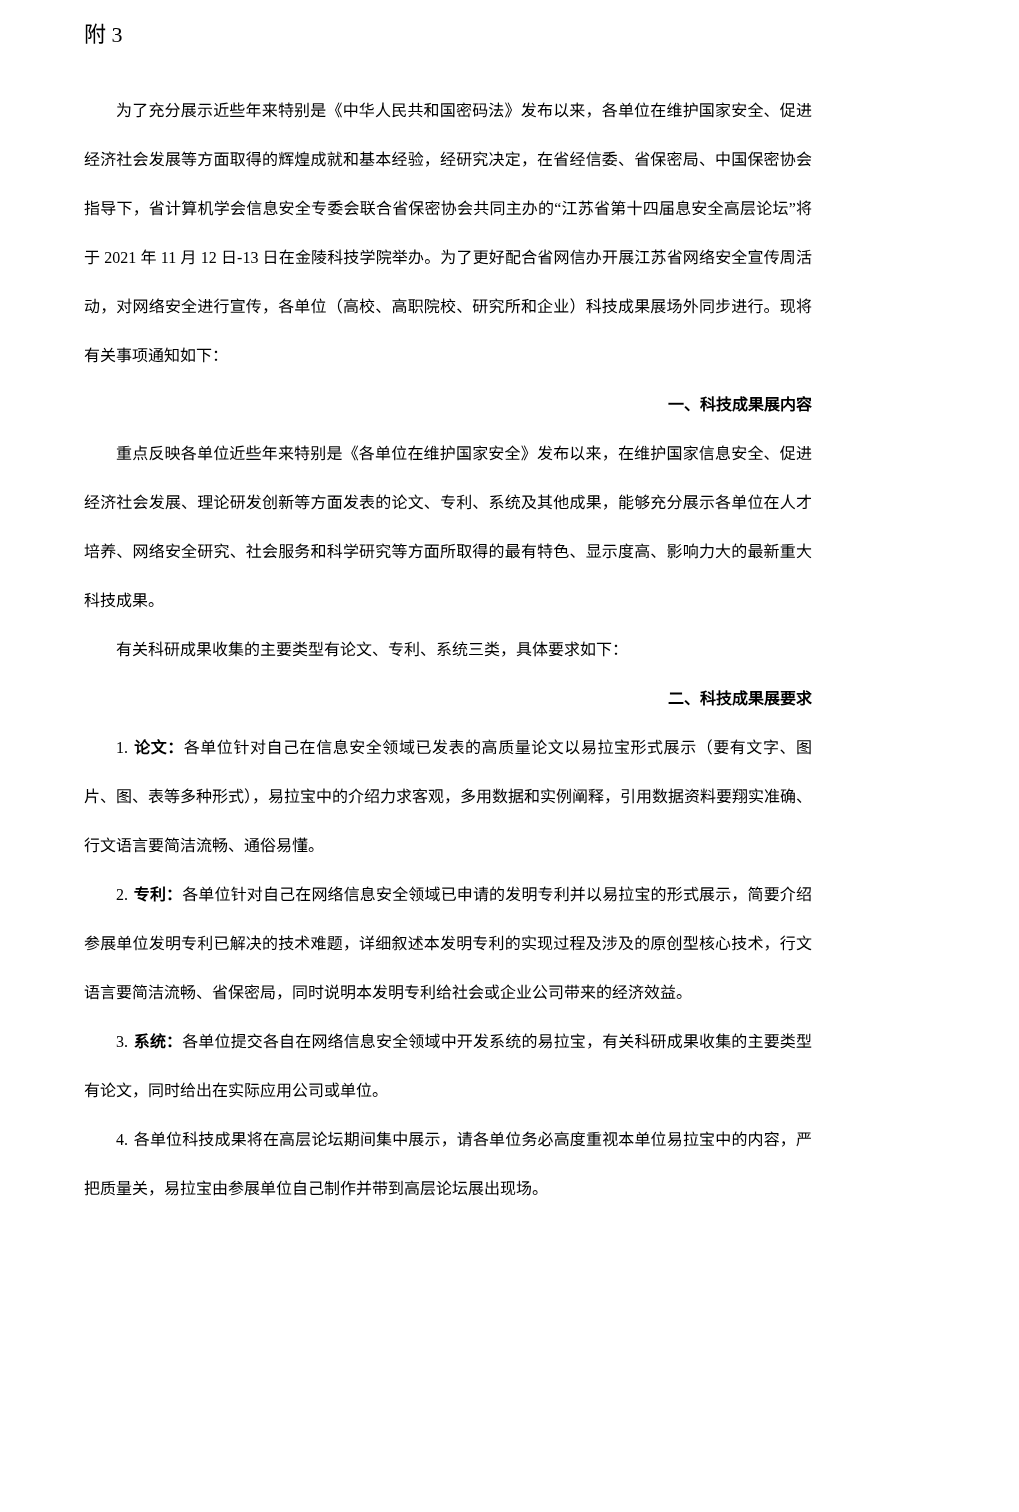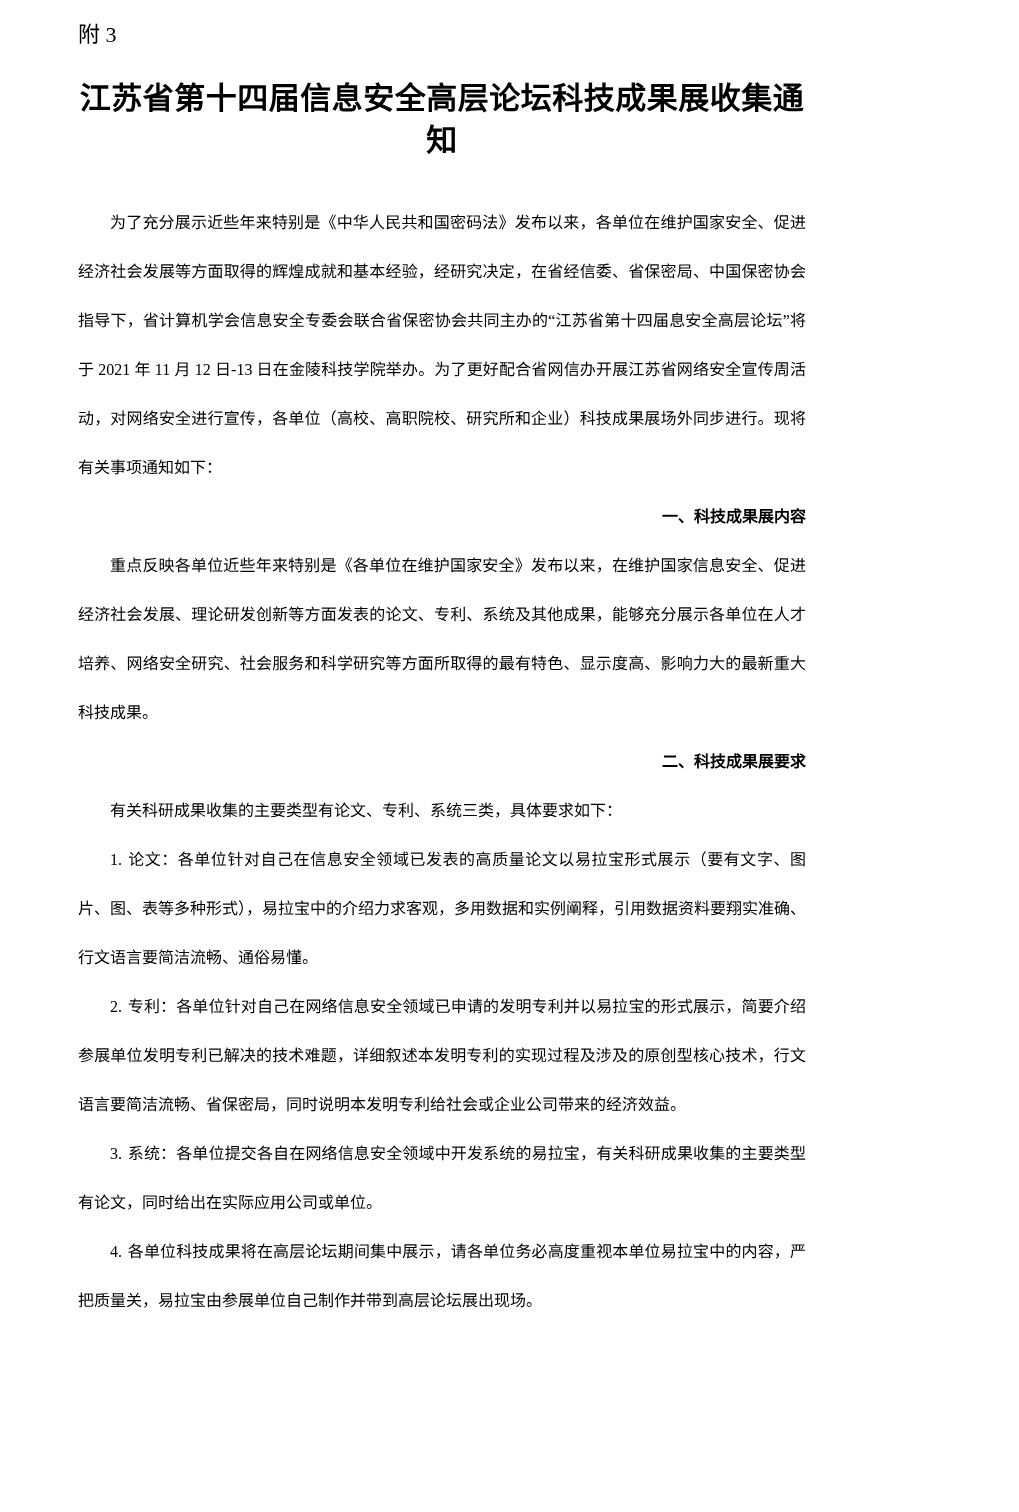--- a/index.html
+++ b/index.html
@@ -12,20 +12,21 @@
     height: 1512px;
     color: #000000;
     font-family: "Liberation Serif", "DejaVu Serif", serif;
   }
   .page {
     box-sizing: border-box;
     width: 880px;
     height: 1512px;
     padding: 20px 74px 0 78px;
     background: #ffffff;
+    margin-left: 6px;
   }
   .attachment {
     font-size: 22px;
     line-height: 30px;
     text-align: left;
   }
   .title {
     margin: 28px 0 0 0;
     font-size: 31px;
     line-height: 42px;
@@ -46,33 +47,32 @@
     text-indent: 2em;
   }
   .content p.heading {
     font-weight: bold;
     text-align: right;
   }
   .content .num {
     margin-right: 0.35em;
   }
   .content .lead {
-    font-weight: normal;
+    font-weight: bold;
   }
 </style>
 </head>
 <body>
 
 <div class="page">
   <div class="attachment">附 3</div>
-  <h1 class="title">江苏省第十四届信息安全高层论坛科技成果展收集通知</h1>
   <div class="content">
       <p class="block paragraph">为了充分展示近些年来特别是《中华人民共和国密码法》发布以来，各单位在维护国家安全、促进经济社会发展等方面取得的辉煌成就和基本经验，经研究决定，在省经信委、省保密局、中国保密协会指导下，省计算机学会信息安全专委会联合省保密协会共同主办的“江苏省第十四届息安全高层论坛”将于 2021 年 11 月 12 日-13 日在金陵科技学院举办。为了更好配合省网信办开展江苏省网络安全宣传周活动，对网络安全进行宣传，各单位（高校、高职院校、研究所和企业）科技成果展场外同步进行。现将有关事项通知如下：</p>
       <p class="block heading">一、科技成果展内容</p>
       <p class="block paragraph">重点反映各单位近些年来特别是《各单位在维护国家安全》发布以来，在维护国家信息安全、促进经济社会发展、理论研发创新等方面发表的论文、专利、系统及其他成果，能够充分展示各单位在人才培养、网络安全研究、社会服务和科学研究等方面所取得的最有特色、显示度高、影响力大的最新重大科技成果。</p>
+      <p class="block paragraph">有关科研成果收集的主要类型有论文、专利、系统三类，具体要求如下：</p>
       <p class="block heading">二、科技成果展要求</p>
-      <p class="block paragraph">有关科研成果收集的主要类型有论文、专利、系统三类，具体要求如下：</p>
       <p class="block numbered"><span class="num">1.</span><span class="lead">论文：</span><span>各单位针对自己在信息安全领域已发表的高质量论文以易拉宝形式展示（要有文字、图片、图、表等多种形式），易拉宝中的介绍力求客观，多用数据和实例阐释，引用数据资料要翔实准确、行文语言要简洁流畅、通俗易懂。</span></p>
       <p class="block numbered"><span class="num">2.</span><span class="lead">专利：</span><span>各单位针对自己在网络信息安全领域已申请的发明专利并以易拉宝的形式展示，简要介绍参展单位发明专利已解决的技术难题，详细叙述本发明专利的实现过程及涉及的原创型核心技术，行文语言要简洁流畅、省保密局，同时说明本发明专利给社会或企业公司带来的经济效益。</span></p>
       <p class="block numbered"><span class="num">3.</span><span class="lead">系统：</span><span>各单位提交各自在网络信息安全领域中开发系统的易拉宝，有关科研成果收集的主要类型有论文，同时给出在实际应用公司或单位。</span></p>
       <p class="block numbered"><span class="num">4.</span><span>各单位科技成果将在高层论坛期间集中展示，请各单位务必高度重视本单位易拉宝中的内容，严把质量关，易拉宝由参展单位自己制作并带到高层论坛展出现场。</span></p>
     </div>
 </div>
 
 </body></html>

